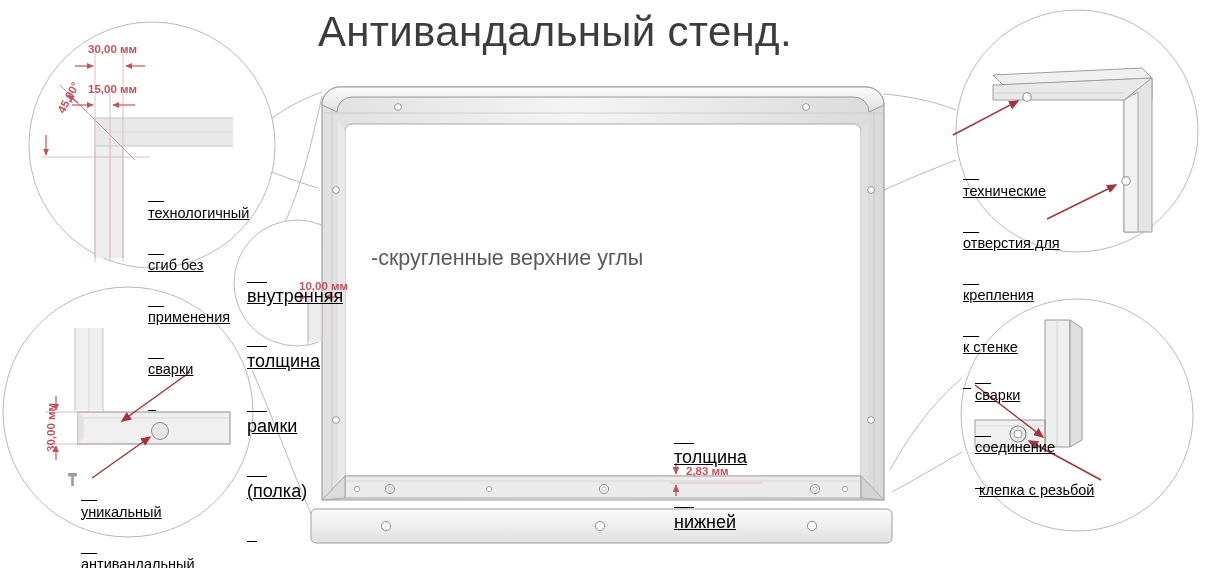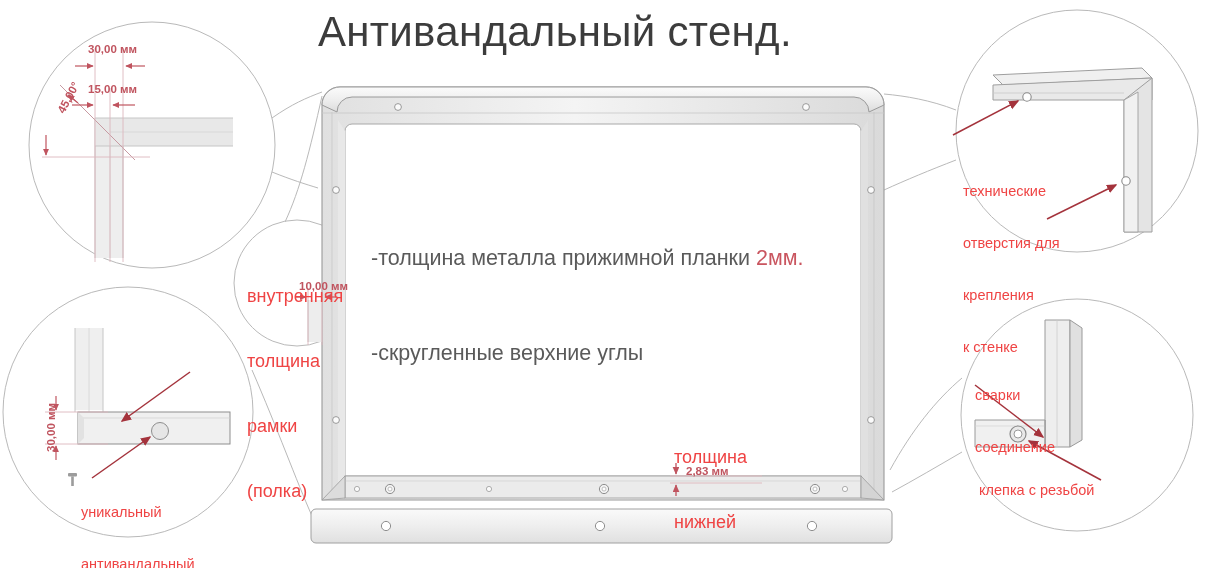--- a/index.html
+++ b/index.html
@@ -42,22 +42,23 @@
     left: 371px;
     top: 180px;
     font-size: 21.5px;
     color: #5a5a5a;
     line-height: 1.47;
   }
   #adv .hl { color: #c9555f; }
   
   .cl {
     font-size: 14.5px;
-    color: #ef4444;
+    color: #000000;
     line-height: 1.2;
+    text-decoration: underline;
   }
   .cl.sm { font-size: 18px; }
   
   .dim {
     position: absolute;
     white-space: pre;
     font-size: 11.5px;
     color: #c0545f;
     font-weight: 700;
     line-height: 1;
@@ -307,28 +308,33 @@
       <circle cx="1018" cy="434" r="4" fill="#ffffff" stroke="#9a9a9a" stroke-width="1"></circle>
 
       <line x1="975" y1="385" x2="1043" y2="437" stroke="#a4333c" stroke-width="1.5" marker-end="url(#ar)"></line>
       <line x1="1101" y1="480" x2="1029" y2="441" stroke="#a4333c" stroke-width="1.5" marker-end="url(#ar)"></line>
     </g>
   </svg>
 
   <div class="lbl" id="title">Антивандальный стенд.</div>
 
   <div class="lbl" id="adv">
-    <div><span>-толщина металла прижимной планки </span><span class="hl">2мм.</span></div>
     <div><span>-скругленные верхние углы</span></div>
     
     
     
     
   </div>
 
+  <div class="lbl cl" style="left:148px; top:170px;">
+    <div>технологичный</div>
+    <div>сгиб без</div>
+    <div>применения</div>
+    <div>сварки</div>
+  </div>
   <div class="dim" style="left:88px; top:44px;">30,00 мм</div>
   <div class="dim" style="left:88px; top:84px;">15,00 мм</div>
   <div class="dim rot-45" style="left:56px; top:110px;">45,00°</div>
 
   <div class="lbl cl sm" style="left:247px; top:243px;">
     <div>внутренняя</div>
     <div>толщина</div>
     <div>рамки</div>
     <div>(полка)</div>
   </div>

